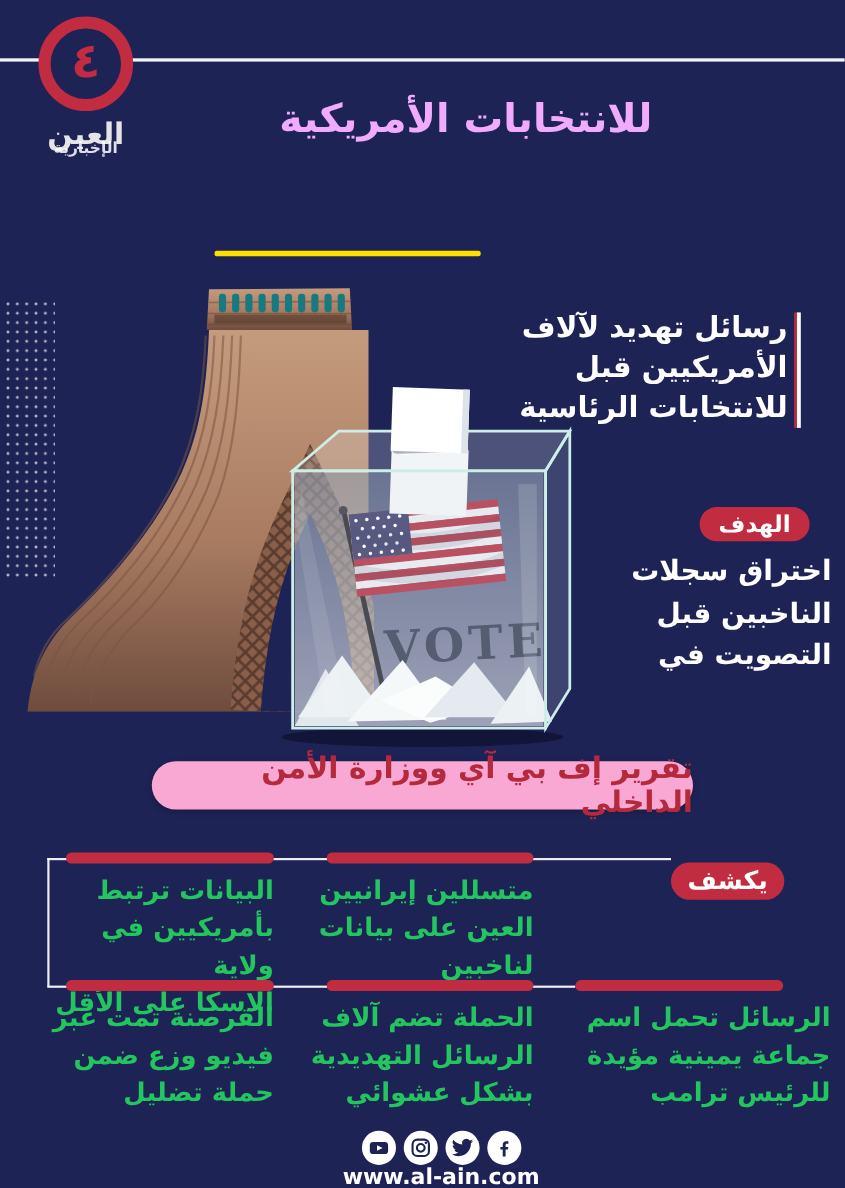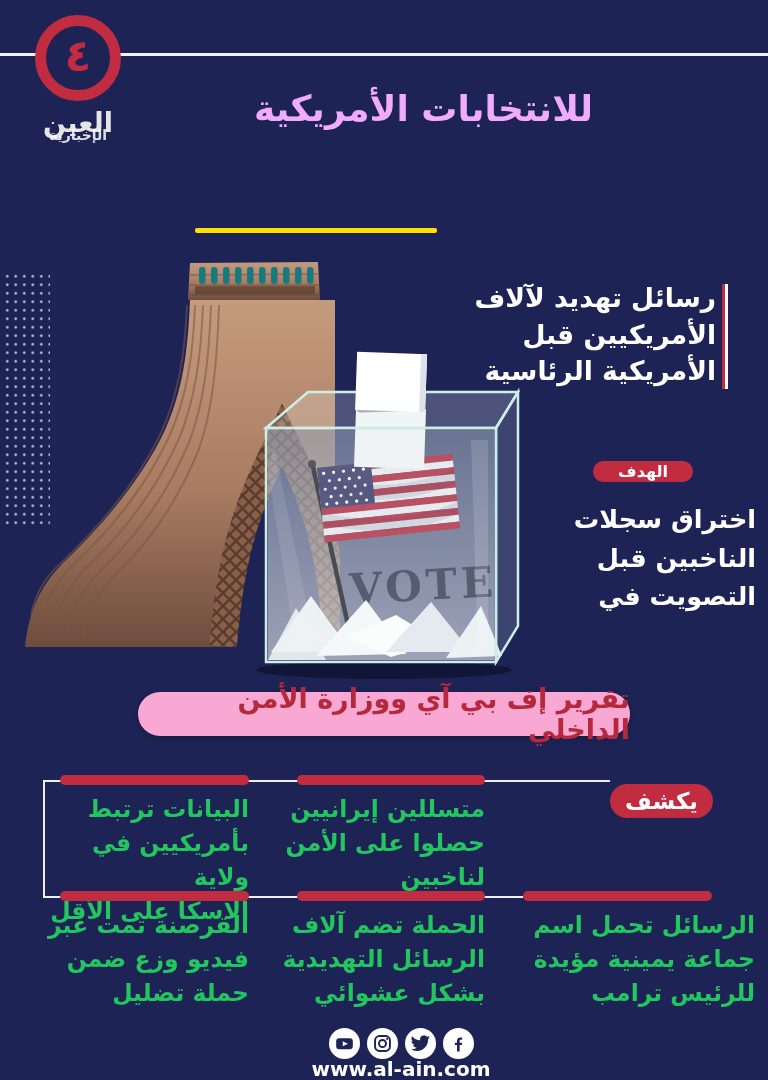--- a/index.html
+++ b/index.html
@@ -27,21 +27,21 @@
     background-image:radial-gradient(rgba(255,255,255,.8) 1.1px,transparent 1.5px);
     background-size:8.5px 8.5px;opacity:.85;}
   
   .lead{right:52px;top:280px;width:280px;text-align:right;direction:rtl;color:#fff;
     font-size:26.5px;font-weight:bold;line-height:36.5px;z-index:4;}
   .lead-bar{left:722px;top:284px;width:6px;height:105px;
     background:linear-gradient(90deg,var(--red,#c22c40) 0 42%,#fff 42% 100%);z-index:4;}
   
   .badge{background:var(--red,#c22c40);color:#fff;font-weight:bold;direction:rtl;
     display:flex;align-items:center;justify-content:center;z-index:5;}
-  .badge-target{left:593px;top:461px;width:100px;height:21px;border-radius:16px;font-size:16px;}
+  .badge-target{left:636px;top:461px;width:100px;height:31px;border-radius:16px;font-size:21px;}
   .target-text{right:12px;top:500px;width:210px;text-align:right;direction:rtl;color:#fff;
     font-size:25.5px;font-weight:bold;line-height:38.5px;z-index:4;}
   
   .tower{left:15px;top:255px;z-index:1;}
   .ballot{left:256px;top:350px;z-index:2;}
   
   .pill{left:138px;top:692px;width:492px;height:44px;background:#f9a8d4;border-radius:22px;
     color:var(--pillText,#b5293c);font-size:27px;font-weight:bold;direction:rtl;
     display:flex;align-items:center;justify-content:center;z-index:5;box-shadow:0 2px 6px rgba(0,0,0,.25);}
   
@@ -82,21 +82,21 @@
 <div class="abs title">
   <div class="t2">للانتخابات الأمريكية</div>
 </div>
 <div class="abs title-underline"></div>
 
 <div class="abs dots"></div>
 
 <div class="abs lead">
   <div>رسائل تهديد لآلاف</div>
   <div>الأمريكيين قبل</div>
-  <div>الأمريكية الرئاسية</div>
+  <div>للانتخابات الرئاسية</div>
 </div>
 <div class="abs lead-bar"></div>
 
 <svg class="abs tower" width="325" height="392" viewBox="0 0 325 392">
   <defs>
     <linearGradient id="tg" x1="0" y1="0" x2="0" y2="1">
       <stop offset="0" stop-color="#c59b7d"></stop>
       <stop offset="0.55" stop-color="#a97c62"></stop>
       <stop offset="1" stop-color="#6e4c3d"></stop>
     </linearGradient>
@@ -251,21 +251,21 @@
 <div class="abs redbar rb-r2-right"></div>
 <div class="abs badge badge-reveal">يكشف</div>
 
 <div class="finding f-r1-left">
   <div>البيانات ترتبط</div>
   <div>بأمريكيين في ولاية</div>
   <div>ألاسكا على الأقل</div>
 </div>
 <div class="finding f-r1-mid">
   <div>متسللين إيرانيين</div>
-  <div>حصلوا على الأمن</div>
+  <div>العين على بيانات</div>
   <div>لناخبين</div>
 </div>
 
 <div class="finding f-r2-left">
   <div>القرصنة تمت عبر</div>
   <div>فيديو وزع ضمن</div>
   <div>حملة تضليل</div>
 </div>
 <div class="finding f-r2-mid">
   <div>الحملة تضم آلاف</div>

